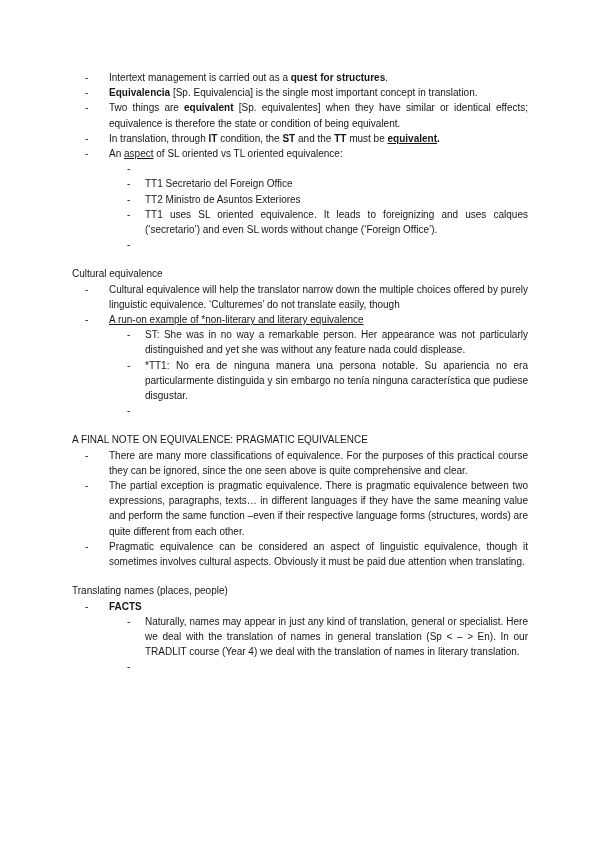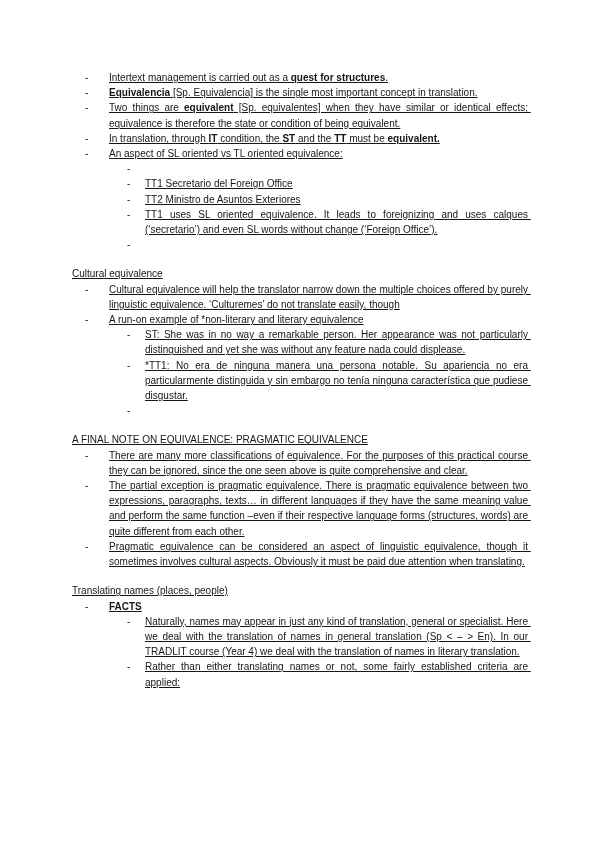--- a/index.html
+++ b/index.html
@@ -11,29 +11,29 @@
     overflow: hidden;
   }
   .page { position: relative; width: 600px; height: 848px; background: #ffffff; }
   .content {
     position: absolute; left: 72px; top: 70px; width: 456px;
     font-size: 10px; line-height: 15.2px;
     -webkit-font-smoothing: antialiased;
   }
   .section { margin-top: 14px; }
   .section:first-child { margin-top: 0; }
-  .heading { text-decoration: underline; font-weight: normal; font-size: 10px; margin: 0; }
+  .heading { font-weight: normal; font-size: 10px; margin: 0; }
   .item { display: flex; text-align: justify; }
   .item .marker { flex: 0 0 auto; }
   .item.l1 { padding-left: 13px; }
   .item.l1 .marker { width: 24px; }
   .item.l2 { padding-left: 55px; }
   .item.l2 .marker { width: 18px; }
   .item .text { flex: 1 1 auto; min-width: 0; }
-  .run { white-space: pre-wrap; text-decoration: underline; }
+  .run { white-space: pre-wrap; }
   .b  { font-weight: bold; }
   .u  { text-decoration: underline; }
   .bu { font-weight: bold; text-decoration: underline; }
 </style>
 </head>
 <body>
 
 <div class="page">
   <div class="content">
 
@@ -122,18 +122,17 @@
       <div class="item l1">
         <span class="marker">-</span>
         <span class="text"><span class="run b">FACTS</span></span>
       </div>
       <div class="item l2">
         <span class="marker">-</span>
         <span class="text"><span class="run">Naturally, names may appear in just any kind of translation, general or specialist. Here we deal with the translation of names in general translation (Sp &lt; – &gt; En). In our TRADLIT course (Year 4) we deal with the translation of names in literary translation.</span></span>
       </div>
       <div class="item l2">
         <span class="marker">-</span>
-        <span class="text"><span class="run">Rather than either translating names or not, some fairly established criteria are applied:</span></span>
       </div>
     </section>
 
   </div>
 </div>
 
 </body></html>

